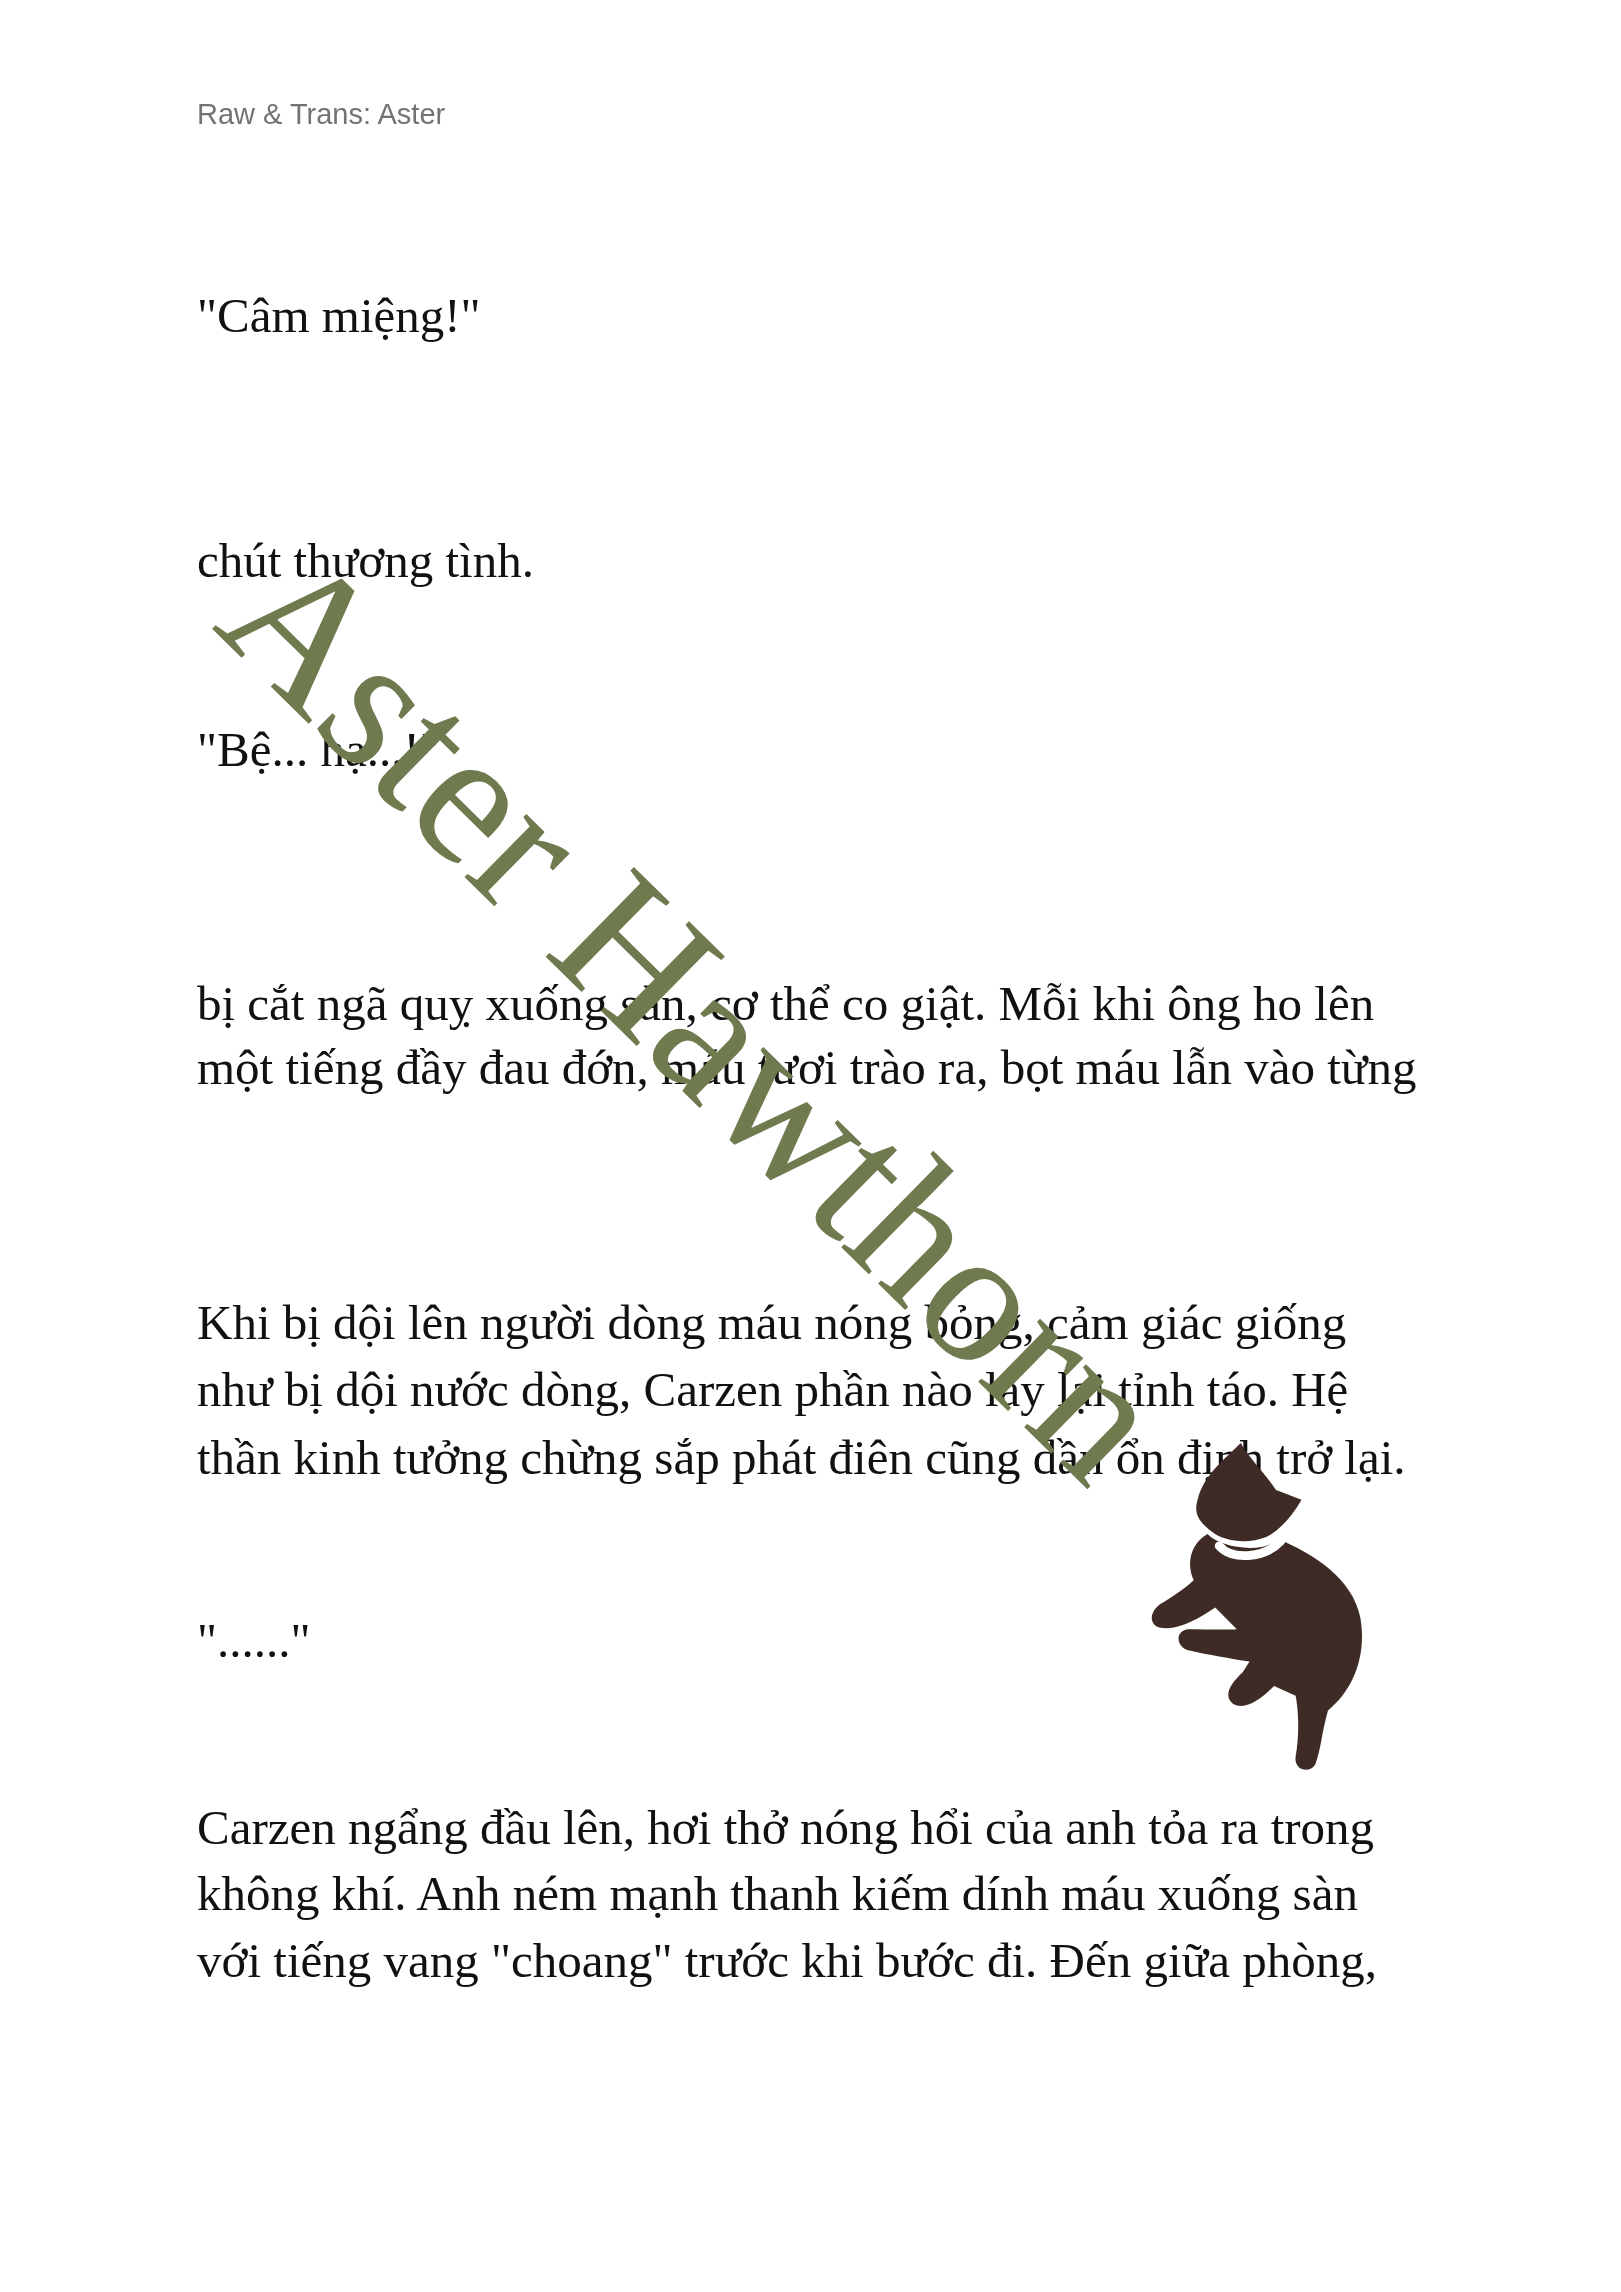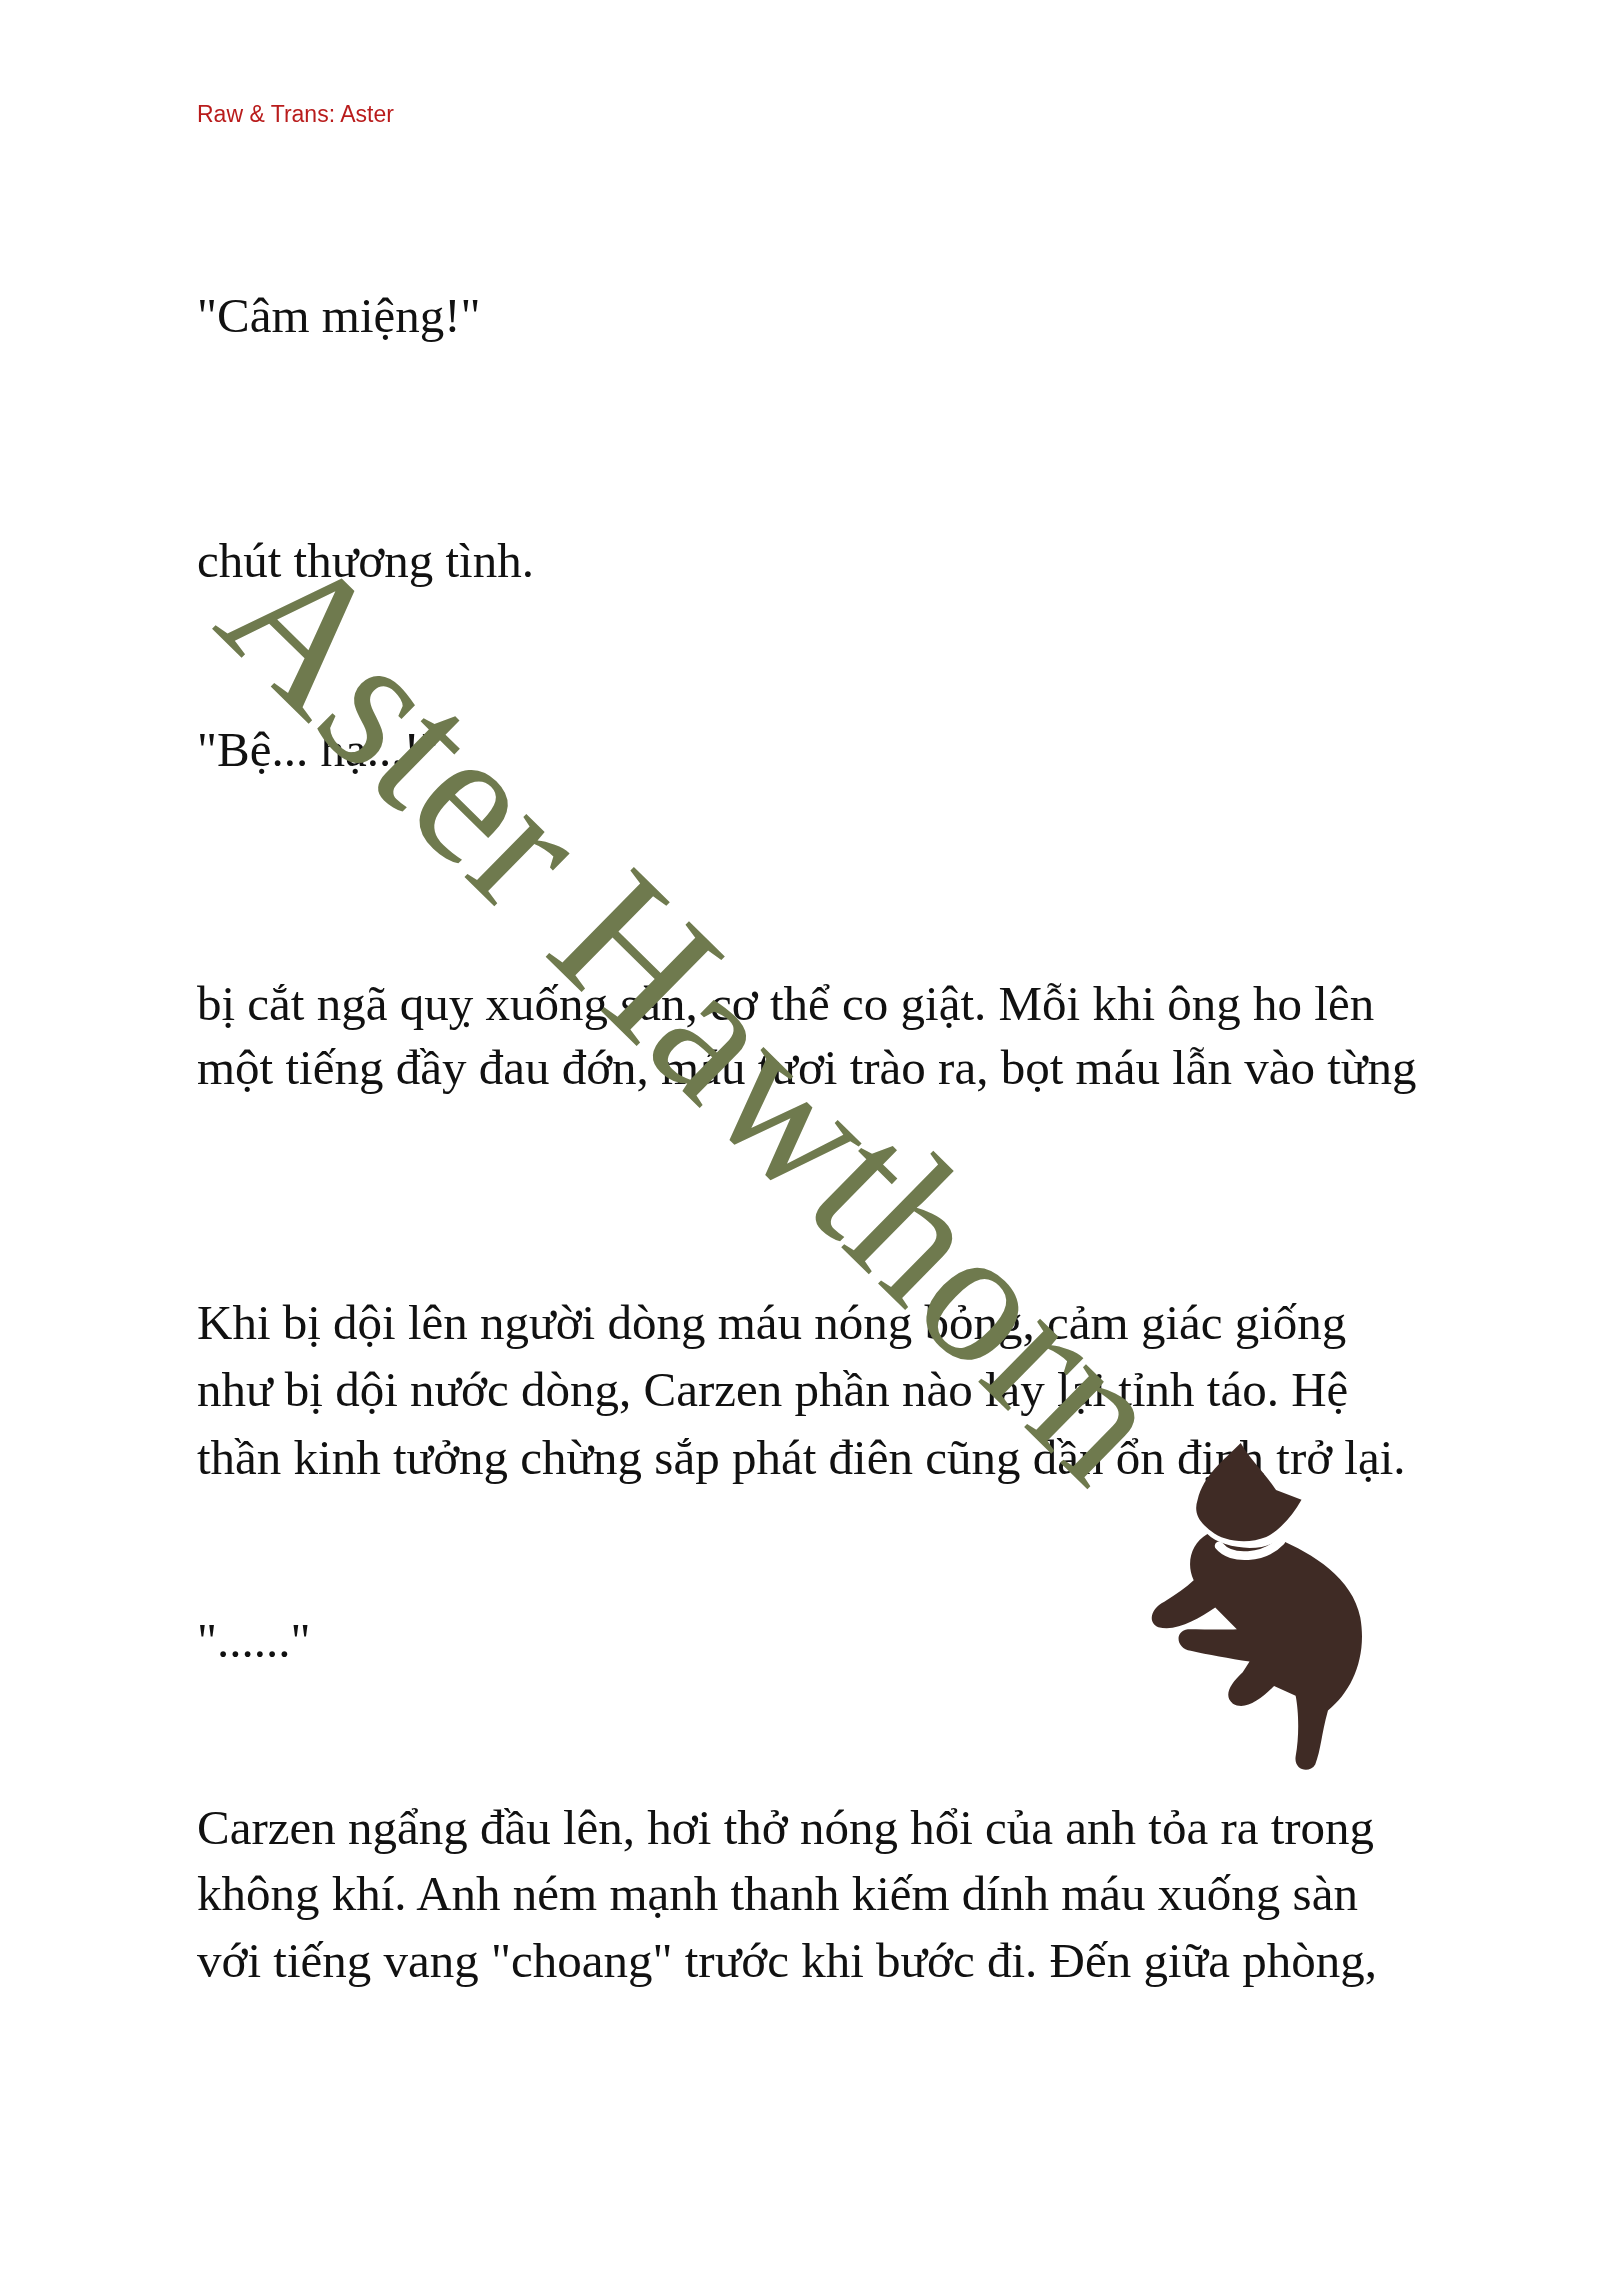--- a/index.html
+++ b/index.html
@@ -1,20 +1,20 @@
 <!DOCTYPE html>
 <html><head>
 <meta charset="utf-8">
 <style>
   html, body { margin:0; padding:0; background:#ffffff; }
   body { width:1621px; height:2293px; position:relative; overflow:hidden; }
   .page { position:absolute; left:0; top:0; width:1621px; height:2293px; background:#fff; }
   .header {
     position:absolute; left:197px; top:98px;
-    font-family:"Liberation Sans", sans-serif; font-size:23px; color:#b91c1c;
+    font-family:"Liberation Sans", sans-serif; font-size:29px; color:#737373;
     white-space:nowrap; line-height:33px;
   }
   .line {
     position:absolute; left:197px;
     font-family:"Liberation Serif", serif; font-size:49px; color:#111;
     white-space:nowrap; line-height:59px;
   }
   .watermark {
     position:absolute; left:0; top:0; pointer-events:none;
   }

